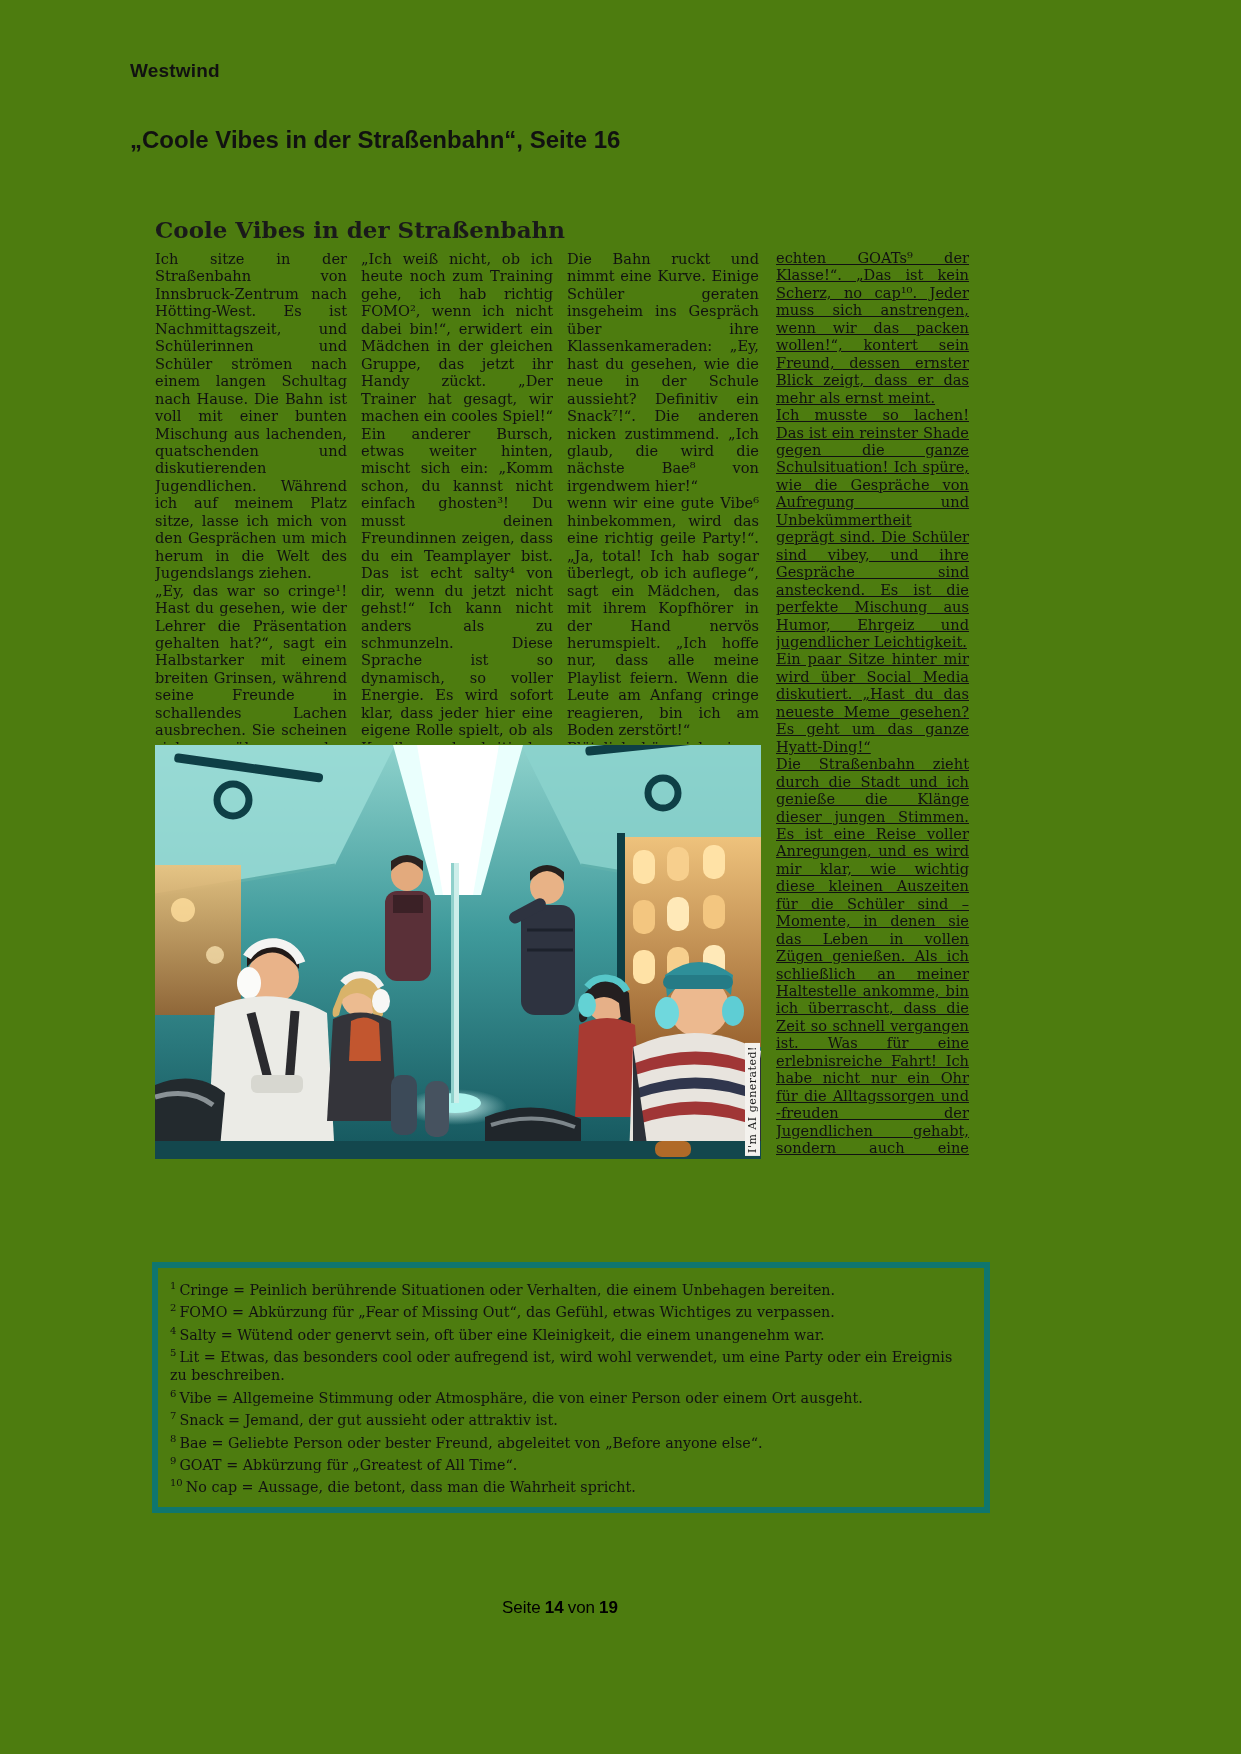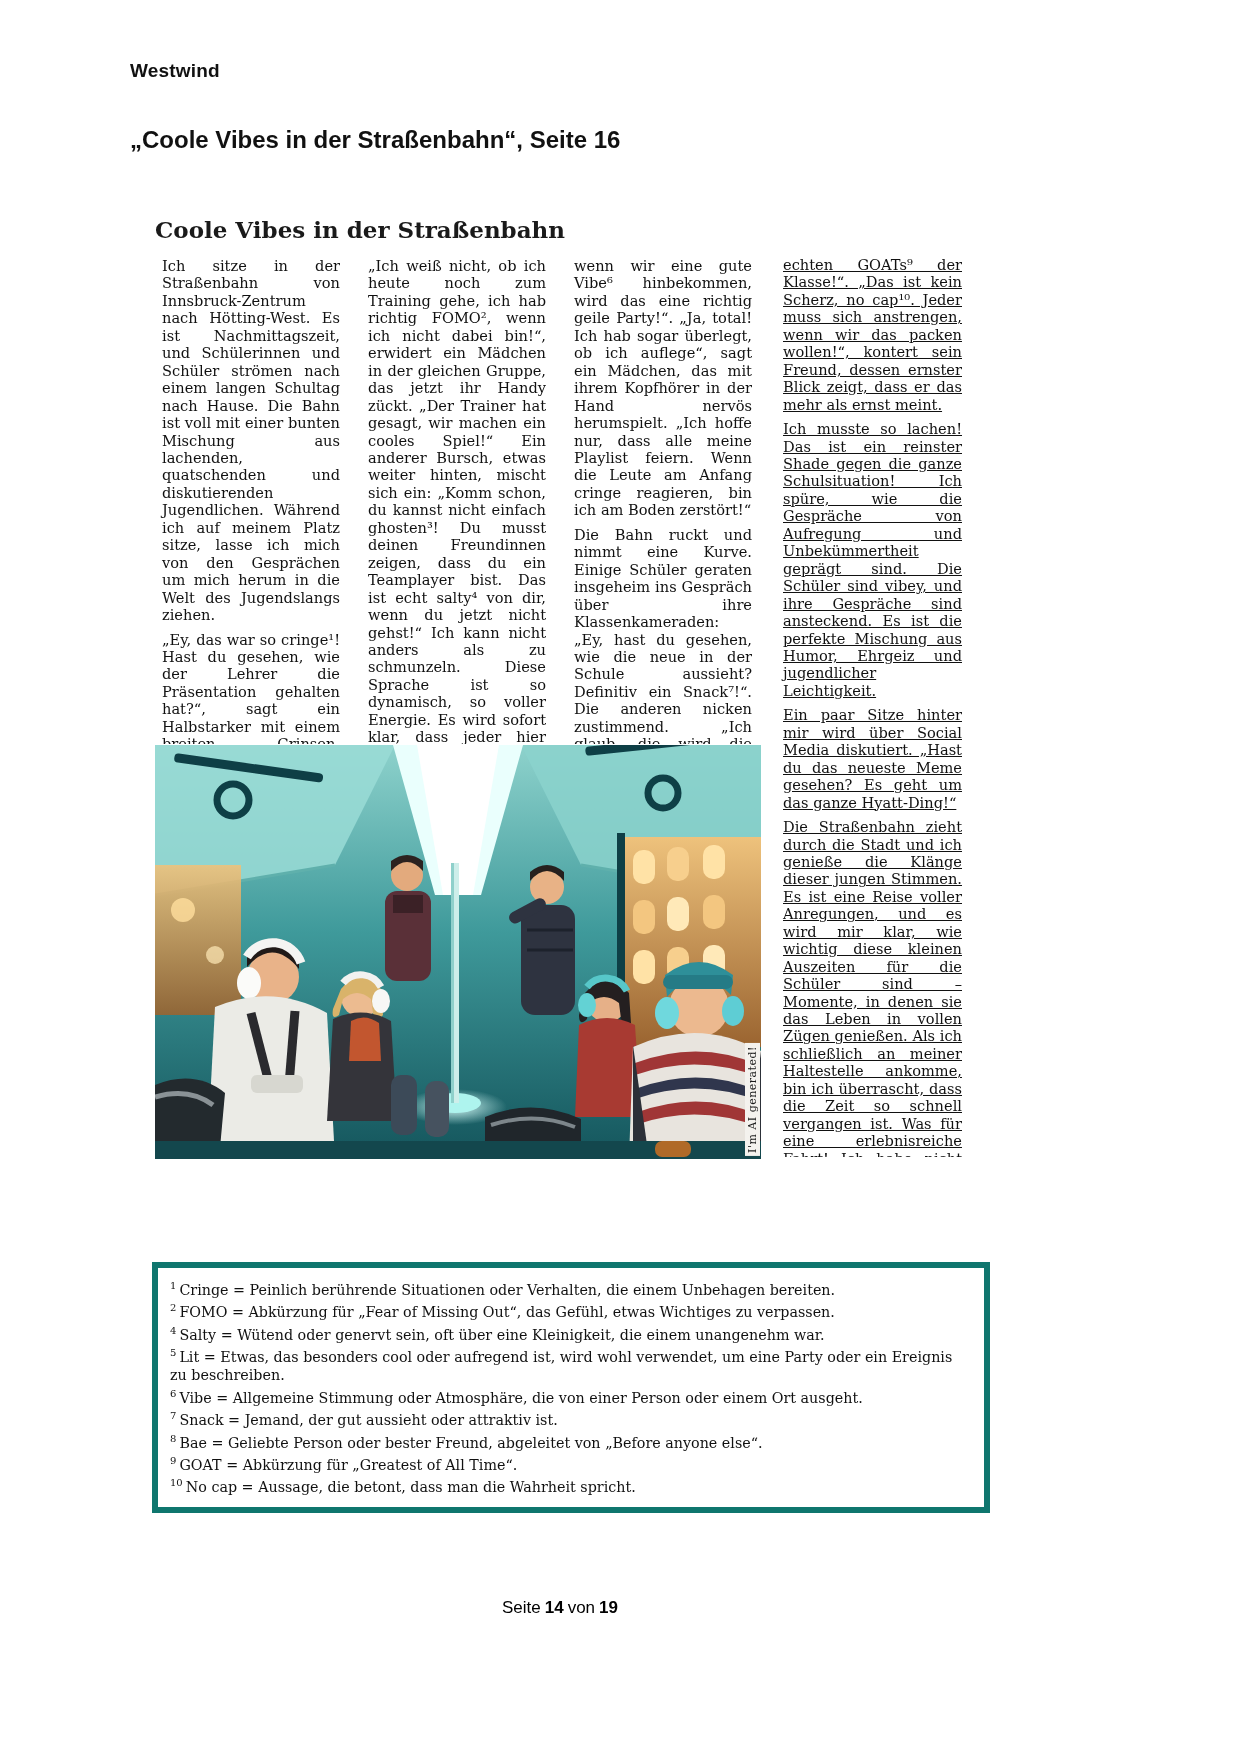--- a/index.html
+++ b/index.html
@@ -1,38 +1,38 @@
 <!DOCTYPE html>
 <html lang="de"><head>
 <meta charset="utf-8">
 <style>
   html,body { margin:0; padding:0; background:#888; }
   .page {
-    position:relative; width:1241px; height:1754px; background:#ffffff;
+    position:relative; width:1241px; height:1754px; background:#4d7c0f;
     margin:0 auto; overflow:hidden; color:#111;
   }
   .brand {
     position:absolute; left:130px; top:60px;
     font:bold 19px "Liberation Sans", sans-serif; letter-spacing:.2px;
   }
   .heading {
     position:absolute; left:130px; top:126px; margin:0;
     font:bold 24px "Liberation Sans", sans-serif;
   }
   .article { position:absolute; left:155px; top:216px; width:835px; }
   .article-title {
     width:606px; text-align:left; margin:0 0 7px 0;
     font:bold 23px "DejaVu Serif", serif; color:#1a1a1a;
   }
   .cols3 { display:flex; gap:14px; width:606px; height:494px; overflow:hidden; }
   .col {
     width:192px; font-family:"DejaVu Serif", serif; font-size:14.6px;
     line-height:17.45px; text-align:justify; hyphens:auto; -webkit-hyphens:auto;
   }
-  .col p { margin:7px; }
+  .col p { margin:0; }
   .col4 { position:absolute; left:621px; top:33px; width:193px; height:908px; overflow:hidden;text-decoration:underline; }
   .photo {
     position:relative; width:606px; height:414px; margin-top:1px; overflow:hidden;
     background:#2e8b8f;
   }
   .photo svg { display:block; }
   .ai-label {
     position:absolute; right:1px; bottom:3px; background:#f4f2ee; color:#1c1c1c;
     writing-mode:vertical-rl; transform:rotate(180deg);
     font:11px "DejaVu Serif", serif; padding:3px 1px; letter-spacing:.5px;
@@ -66,22 +66,22 @@
       <div class="cols3">
         <div class="col">
           <p>Ich sitze in der Straßenbahn von Innsbruck-Zentrum nach Hötting-West. Es ist Nachmittagszeit, und Schülerinnen und Schüler strömen nach einem langen Schultag nach Hause. Die Bahn ist voll mit einer bunten Mischung aus lachenden, quatschenden und diskutierenden Jugendlichen. Während ich auf meinem Platz sitze, lasse ich mich von den Gesprächen um mich herum in die Welt des Jugendslangs ziehen.</p>
           <p>„Ey, das war so cringe¹! Hast du gesehen, wie der Lehrer die Präsentation gehalten hat?“, sagt ein Halbstarker mit einem breiten Grinsen, während seine Freunde in schallendes Lachen ausbrechen. Sie scheinen sich über den Unterrichtsalltag lustig machen, und ich kann mir lebhaft vorstellen, wie das in der Klasse gewesen sein muss.</p>
         </div>
         <div class="col">
           <p>„Ich weiß nicht, ob ich heute noch zum Training gehe, ich hab richtig FOMO², wenn ich nicht dabei bin!“, erwidert ein Mädchen in der gleichen Gruppe, das jetzt ihr Handy zückt. „Der Trainer hat gesagt, wir machen ein cooles Spiel!“ Ein anderer Bursch, etwas weiter hinten, mischt sich ein: „Komm schon, du kannst nicht einfach ghosten³! Du musst deinen Freundinnen zeigen, dass du ein Teamplayer bist. Das ist echt salty⁴ von dir, wenn du jetzt nicht gehst!“ Ich kann nicht anders als zu schmunzeln. Diese Sprache ist so dynamisch, so voller Energie. Es wird sofort klar, dass jeder hier eine eigene Rolle spielt, ob als Komiker, als kritischer Freund oder als Motivator.</p>
 
         </div>
         <div class="col">
+          <p>Die Bahn ruckt und nimmt eine Kurve. Einige Schüler geraten insgeheim ins Gespräch über ihre Klassenkameraden: „Ey, hast du gesehen, wie die neue in der Schule aussieht? Definitiv ein Snack⁷!“. Die anderen nicken zustimmend. „Ich glaub, die wird die nächste Bae⁸ von irgendwem hier!“</p>
           <p>wenn wir eine gute Vibe⁶ hinbekommen, wird das eine richtig geile Party!“. „Ja, total! Ich hab sogar überlegt, ob ich auflege“, sagt ein Mädchen, das mit ihrem Kopfhörer in der Hand nervös herumspielt. „Ich hoffe nur, dass alle meine Playlist feiern. Wenn die Leute am Anfang cringe reagieren, bin ich am Boden zerstört!“</p>
-          <p>Die Bahn ruckt und nimmt eine Kurve. Einige Schüler geraten insgeheim ins Gespräch über ihre Klassenkameraden: „Ey, hast du gesehen, wie die neue in der Schule aussieht? Definitiv ein Snack⁷!“. Die anderen nicken zustimmend. „Ich glaub, die wird die nächste Bae⁸ von irgendwem hier!“</p>
           <p>Plötzlich höre ich einen Jungen, der betont: „Ich wette, dass wir am Freitag den besten Fußballspiel aller Zeiten haben. Wenn wir gewinnen, sind wir die</p>
         </div>
       </div>
 
       <div class="photo">
         <svg width="606" height="414" viewBox="0 0 606 414">
           <defs>
             <linearGradient id="bg" x1="0" y1="0" x2="0" y2="1">
               <stop offset="0" stop-color="#8ed2cc"></stop>
               <stop offset="0.45" stop-color="#3f9a9b"></stop>

